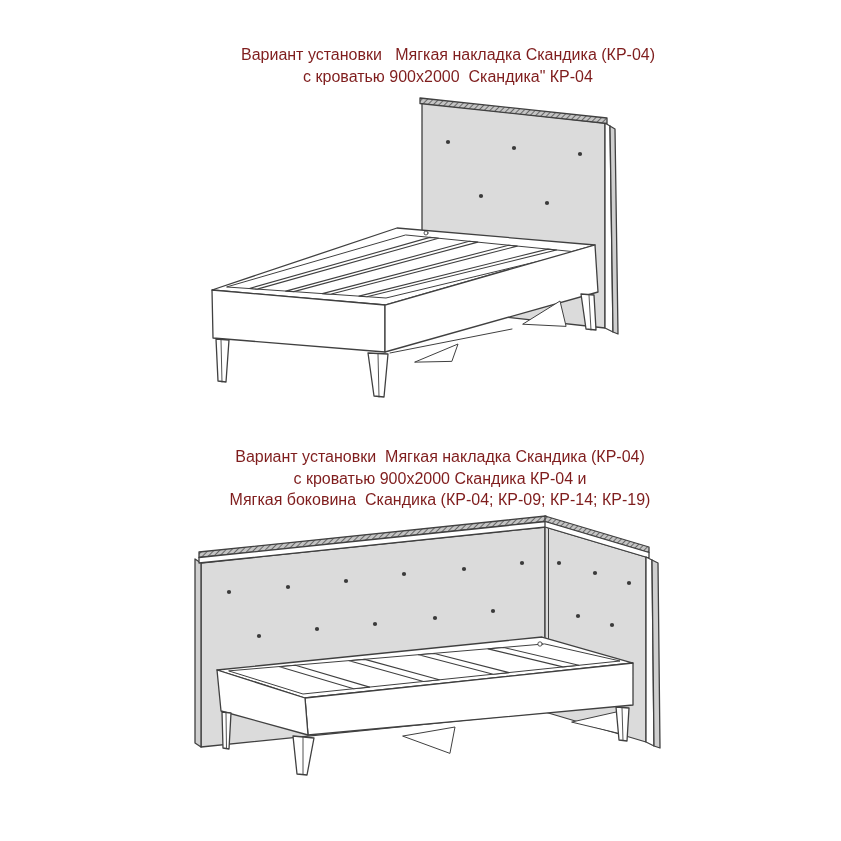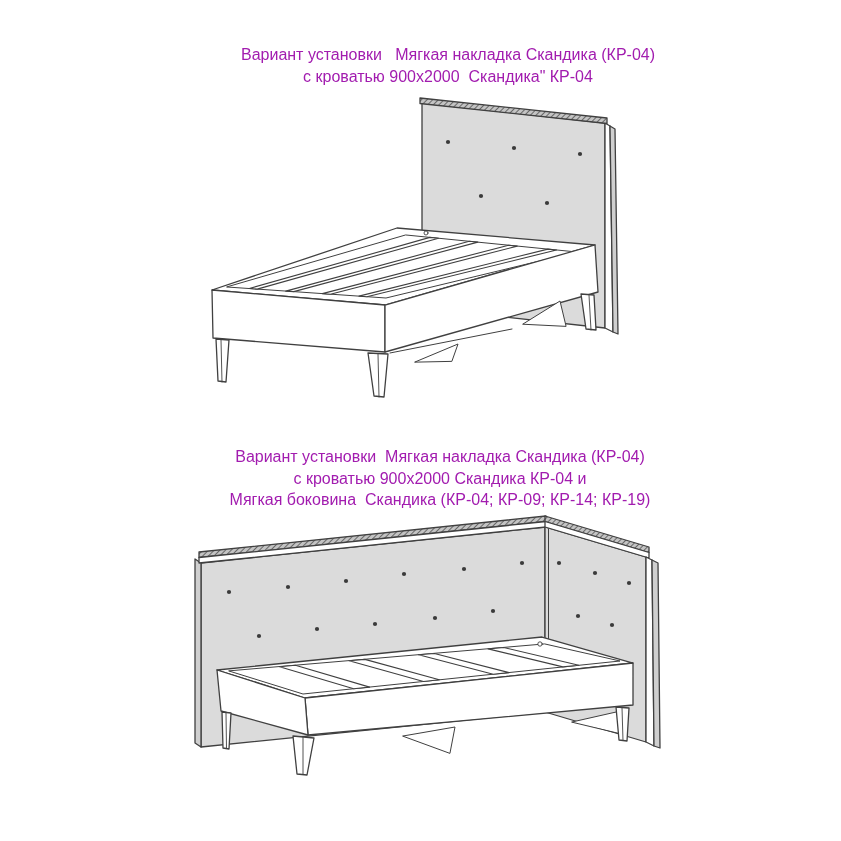--- a/index.html
+++ b/index.html
@@ -1,21 +1,21 @@
 <!DOCTYPE html>
 <html><head>
 <meta charset="utf-8">
 <style>
   html,body{margin:0;padding:0;}
   body{
     width:841px;height:841px;position:relative;background:#ffffff;
     font-family:"Liberation Sans", sans-serif;overflow:hidden;
   }
   .caption{
-    position:absolute;text-align:center;color:#a21caf;
+    position:absolute;text-align:center;color:#7f1d1d;
     font-size:16px;line-height:21.5px;font-weight:400;
   }
   .caption .ln{white-space:pre;}
   #caption1{top:44px;left:64px;width:768px;}
   #caption2{top:446px;left:30px;width:820px;}
   .diag{position:absolute;}
   #diagram1{left:190px;top:90px;}
   #diagram2{left:190px;top:510px;}
   svg{display:block;}
 </style>

